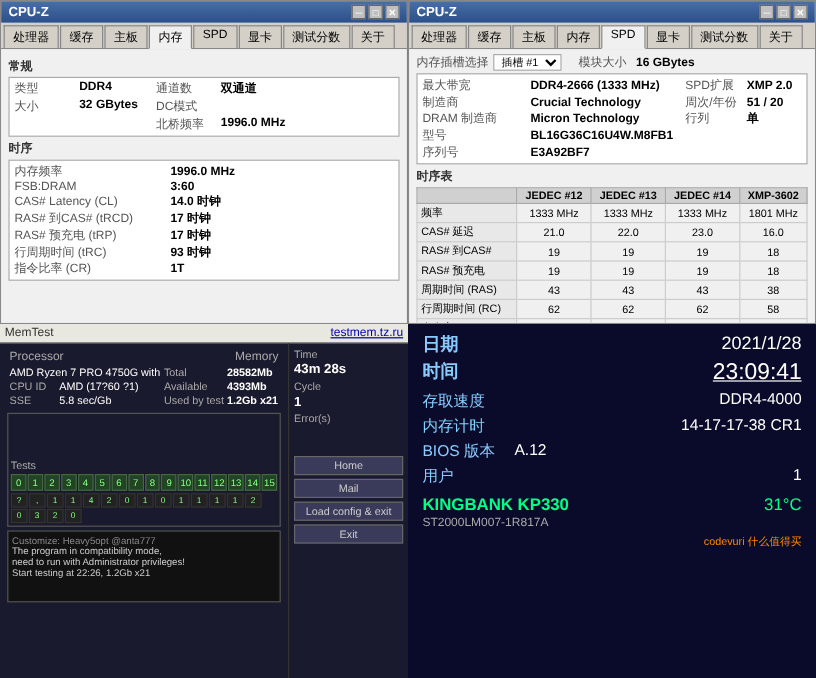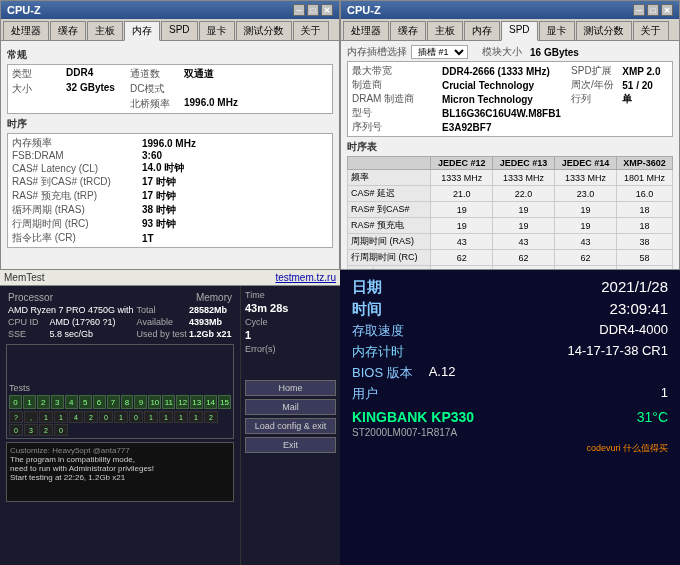--- a/index.html
+++ b/index.html
@@ -254,24 +254,20 @@
             <td style="color:#555;">CAS# Latency (CL)</td>
             <td style="font-weight:bold;">14.0 时钟</td>
           </tr>
           <tr>
             <td style="color:#555;">RAS# 到CAS# (tRCD)</td>
             <td style="font-weight:bold;">17 时钟</td>
           </tr>
           <tr>
             <td style="color:#555;">RAS# 预充电 (tRP)</td>
             <td style="font-weight:bold;">17 时钟</td>
-          </tr>
-          <tr>
-            <td style="color:#555;">循环周期 (tRAS)</td>
-            <td style="font-weight:bold;">38 时钟</td>
           </tr>
           <tr>
             <td style="color:#555;">行周期时间 (tRC)</td>
             <td style="font-weight:bold;">93 时钟</td>
           </tr>
           <tr>
             <td style="color:#555;">指令比率 (CR)</td>
             <td style="font-weight:bold;">1T</td>
           </tr>
         </tbody>
@@ -516,21 +512,21 @@
       </div>
     </div>
   </div>
 
   <div style="flex:1; background:#0a0a2a; display:flex; flex-direction:column; padding:8px 12px; overflow:hidden;">
     <div style="display:grid; grid-template-columns: auto 1fr; gap:3px 16px; align-content:start;">
       <span style="color:#88ccff; font-size:15px; font-weight:bold;">日期</span>
       <span style="color:white; font-size:15px; text-align:right;">2021/1/28</span>
 
       <span style="color:#88ccff; font-size:15px; font-weight:bold;">时间</span>
-      <span style="color:white; font-size:15px; text-align:right;">23:09:41</span>
+      <span style="color:white; font-size:19px; text-align:right;text-decoration:underline;">23:09:41</span>
 
       <span style="color:#88ccff; font-size:13px;">存取速度</span>
       <span style="color:white; font-size:13px; text-align:right;">DDR4-4000</span>
 
       <span style="color:#7dd3fc; font-size:13px;">内存计时</span>
       <span style="color:white; font-size:13px; text-align:right;">14-17-17-38 CR1</span>
 
       <span style="color:#88ccff; font-size:13px;">BIOS 版本</span>
       <span style="color:white; font-size:13px; ">A.12</span>
 

